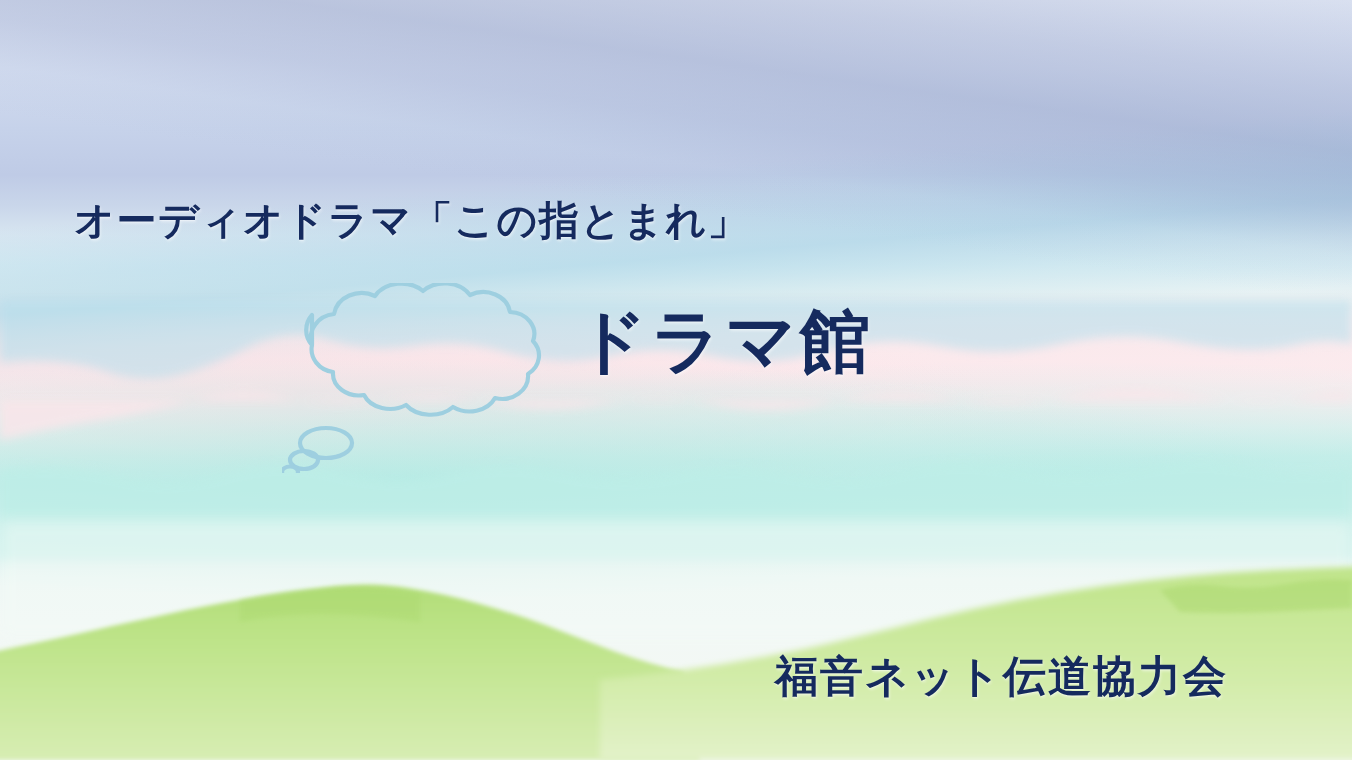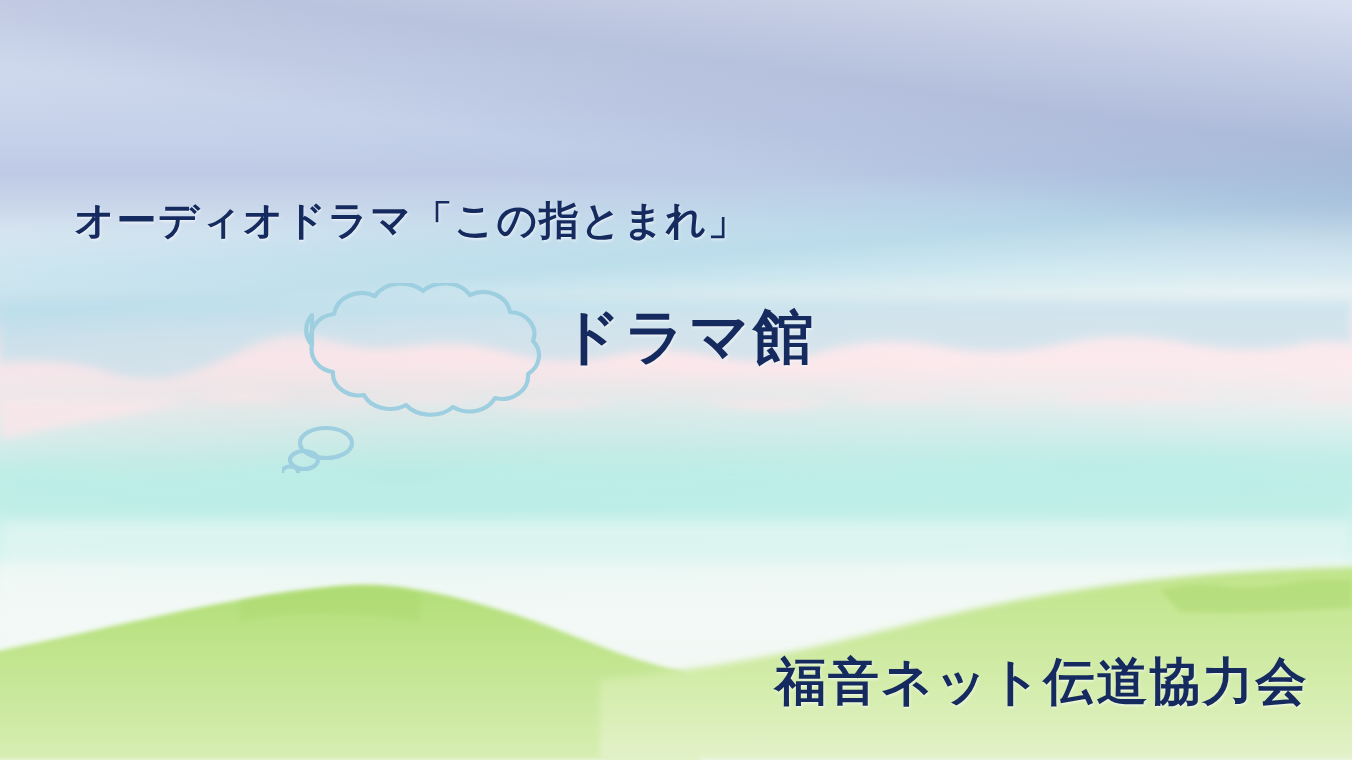--- a/index.html
+++ b/index.html
@@ -114,30 +114,30 @@
   }
 
   #bubble-label {
     left:330px; top:313px;
     font-size:42px;
     letter-spacing:2px;
     z-index:5;
   }
 
   #main-title {
-    left:560px; top:306px;
-    font-size:60px;
+    left:576px; top:306px;
+    font-size:70px;
     letter-spacing:3px;
     line-height:1;
     z-index:5;
   }
 
   #org-name {
     left:775px; top:648px;
-    font-size:51px;
+    font-size:43px;
     letter-spacing:2px;
   }
 </style>
 </head>
 <body>
 
 <div id="slide">
 
   <div class="bg-layer bg-base"></div>
   <div class="bg-layer bg-sky2"></div>

